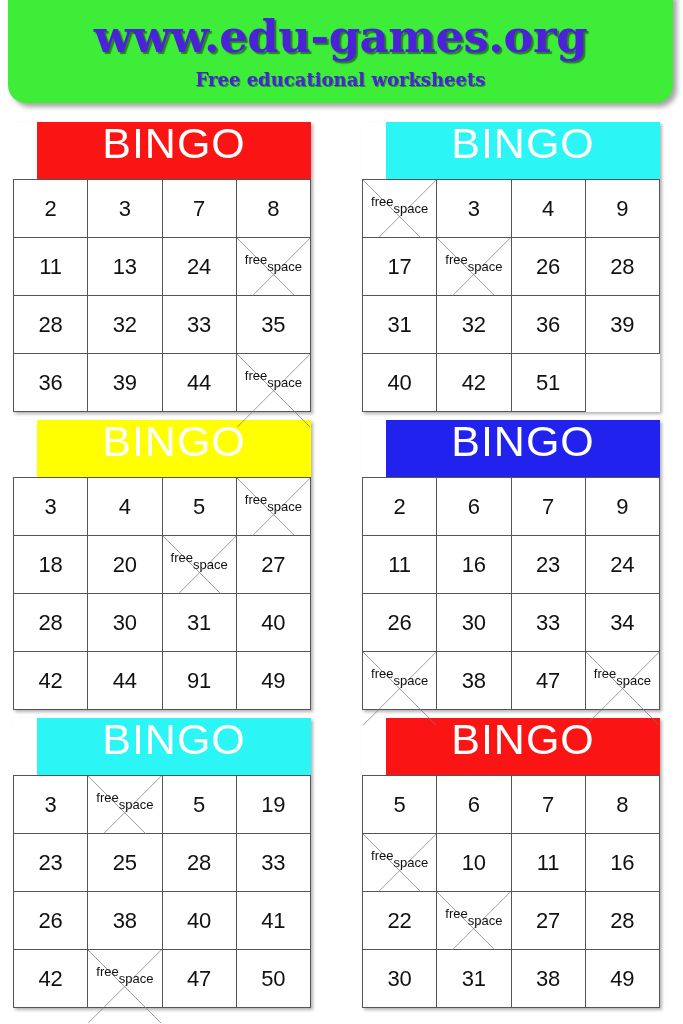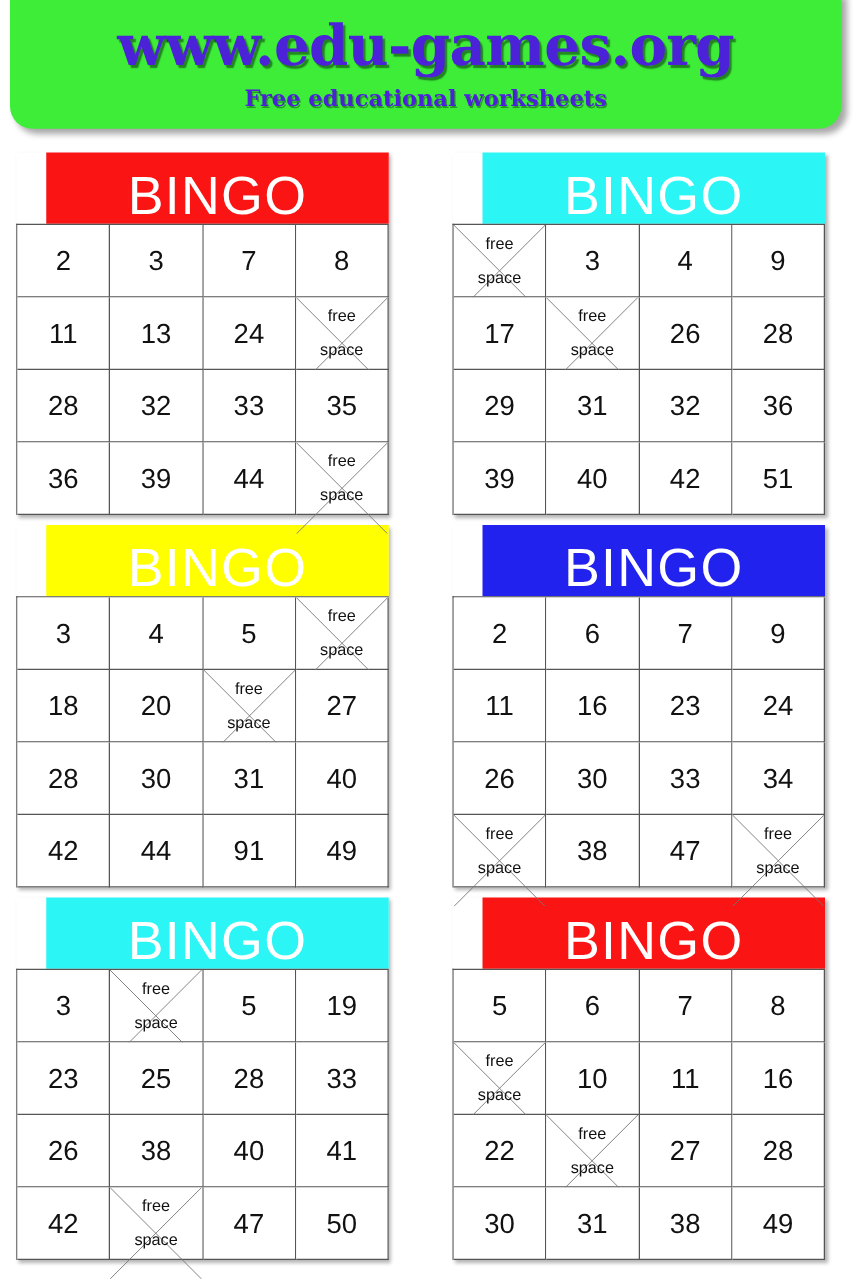--- a/index.html
+++ b/index.html
@@ -69,21 +69,21 @@
   }
 
   .card {
     width: 298px;
     background: #ffffff;
     box-shadow: 2px 2px 3px rgba(0,0,0,0.30);
   }
   .card-header {
     height: 57px;
     display: flex;
-    align-items: flex-end;
+    align-items: flex-start;
     justify-content: center;
     box-sizing: border-box;
     margin-left: 24px;
   }
   .card-header-text {
     font-family: "Liberation Sans", sans-serif;
     font-weight: 400;
     font-size: 43px;
     line-height: 1;
     color: #ffffff;
@@ -106,21 +106,20 @@
     align-items: center;
     justify-content: center;
     background: #ffffff;
   }
   .cell-num {
     font-family: "Liberation Sans", sans-serif;
     font-size: 22px;
     color: #111111;
   }
   .cell.free {
-    flex-direction: column;
     align-items: center;
   }
   .cell .x-mark {
     position: absolute;
     inset: 0;
     pointer-events: none;
   }
   .cell .x-mark line {
     stroke: #777777;
     stroke-width: 1;
@@ -244,23 +243,20 @@
             <span class="free-top">free</span>
             <span class="free-bottom">space</span>
           </div>
           <div class="cell">
             <span class="cell-num">26</span>
           </div>
           <div class="cell">
             <span class="cell-num">28</span>
           </div>
           <div class="cell">
-            <span class="cell-num">29</span>
-          </div>
-          <div class="cell">
             <span class="cell-num">31</span>
           </div>
           <div class="cell">
             <span class="cell-num">32</span>
           </div>
           <div class="cell">
             <span class="cell-num">36</span>
           </div>
           <div class="cell">
             <span class="cell-num">39</span>

